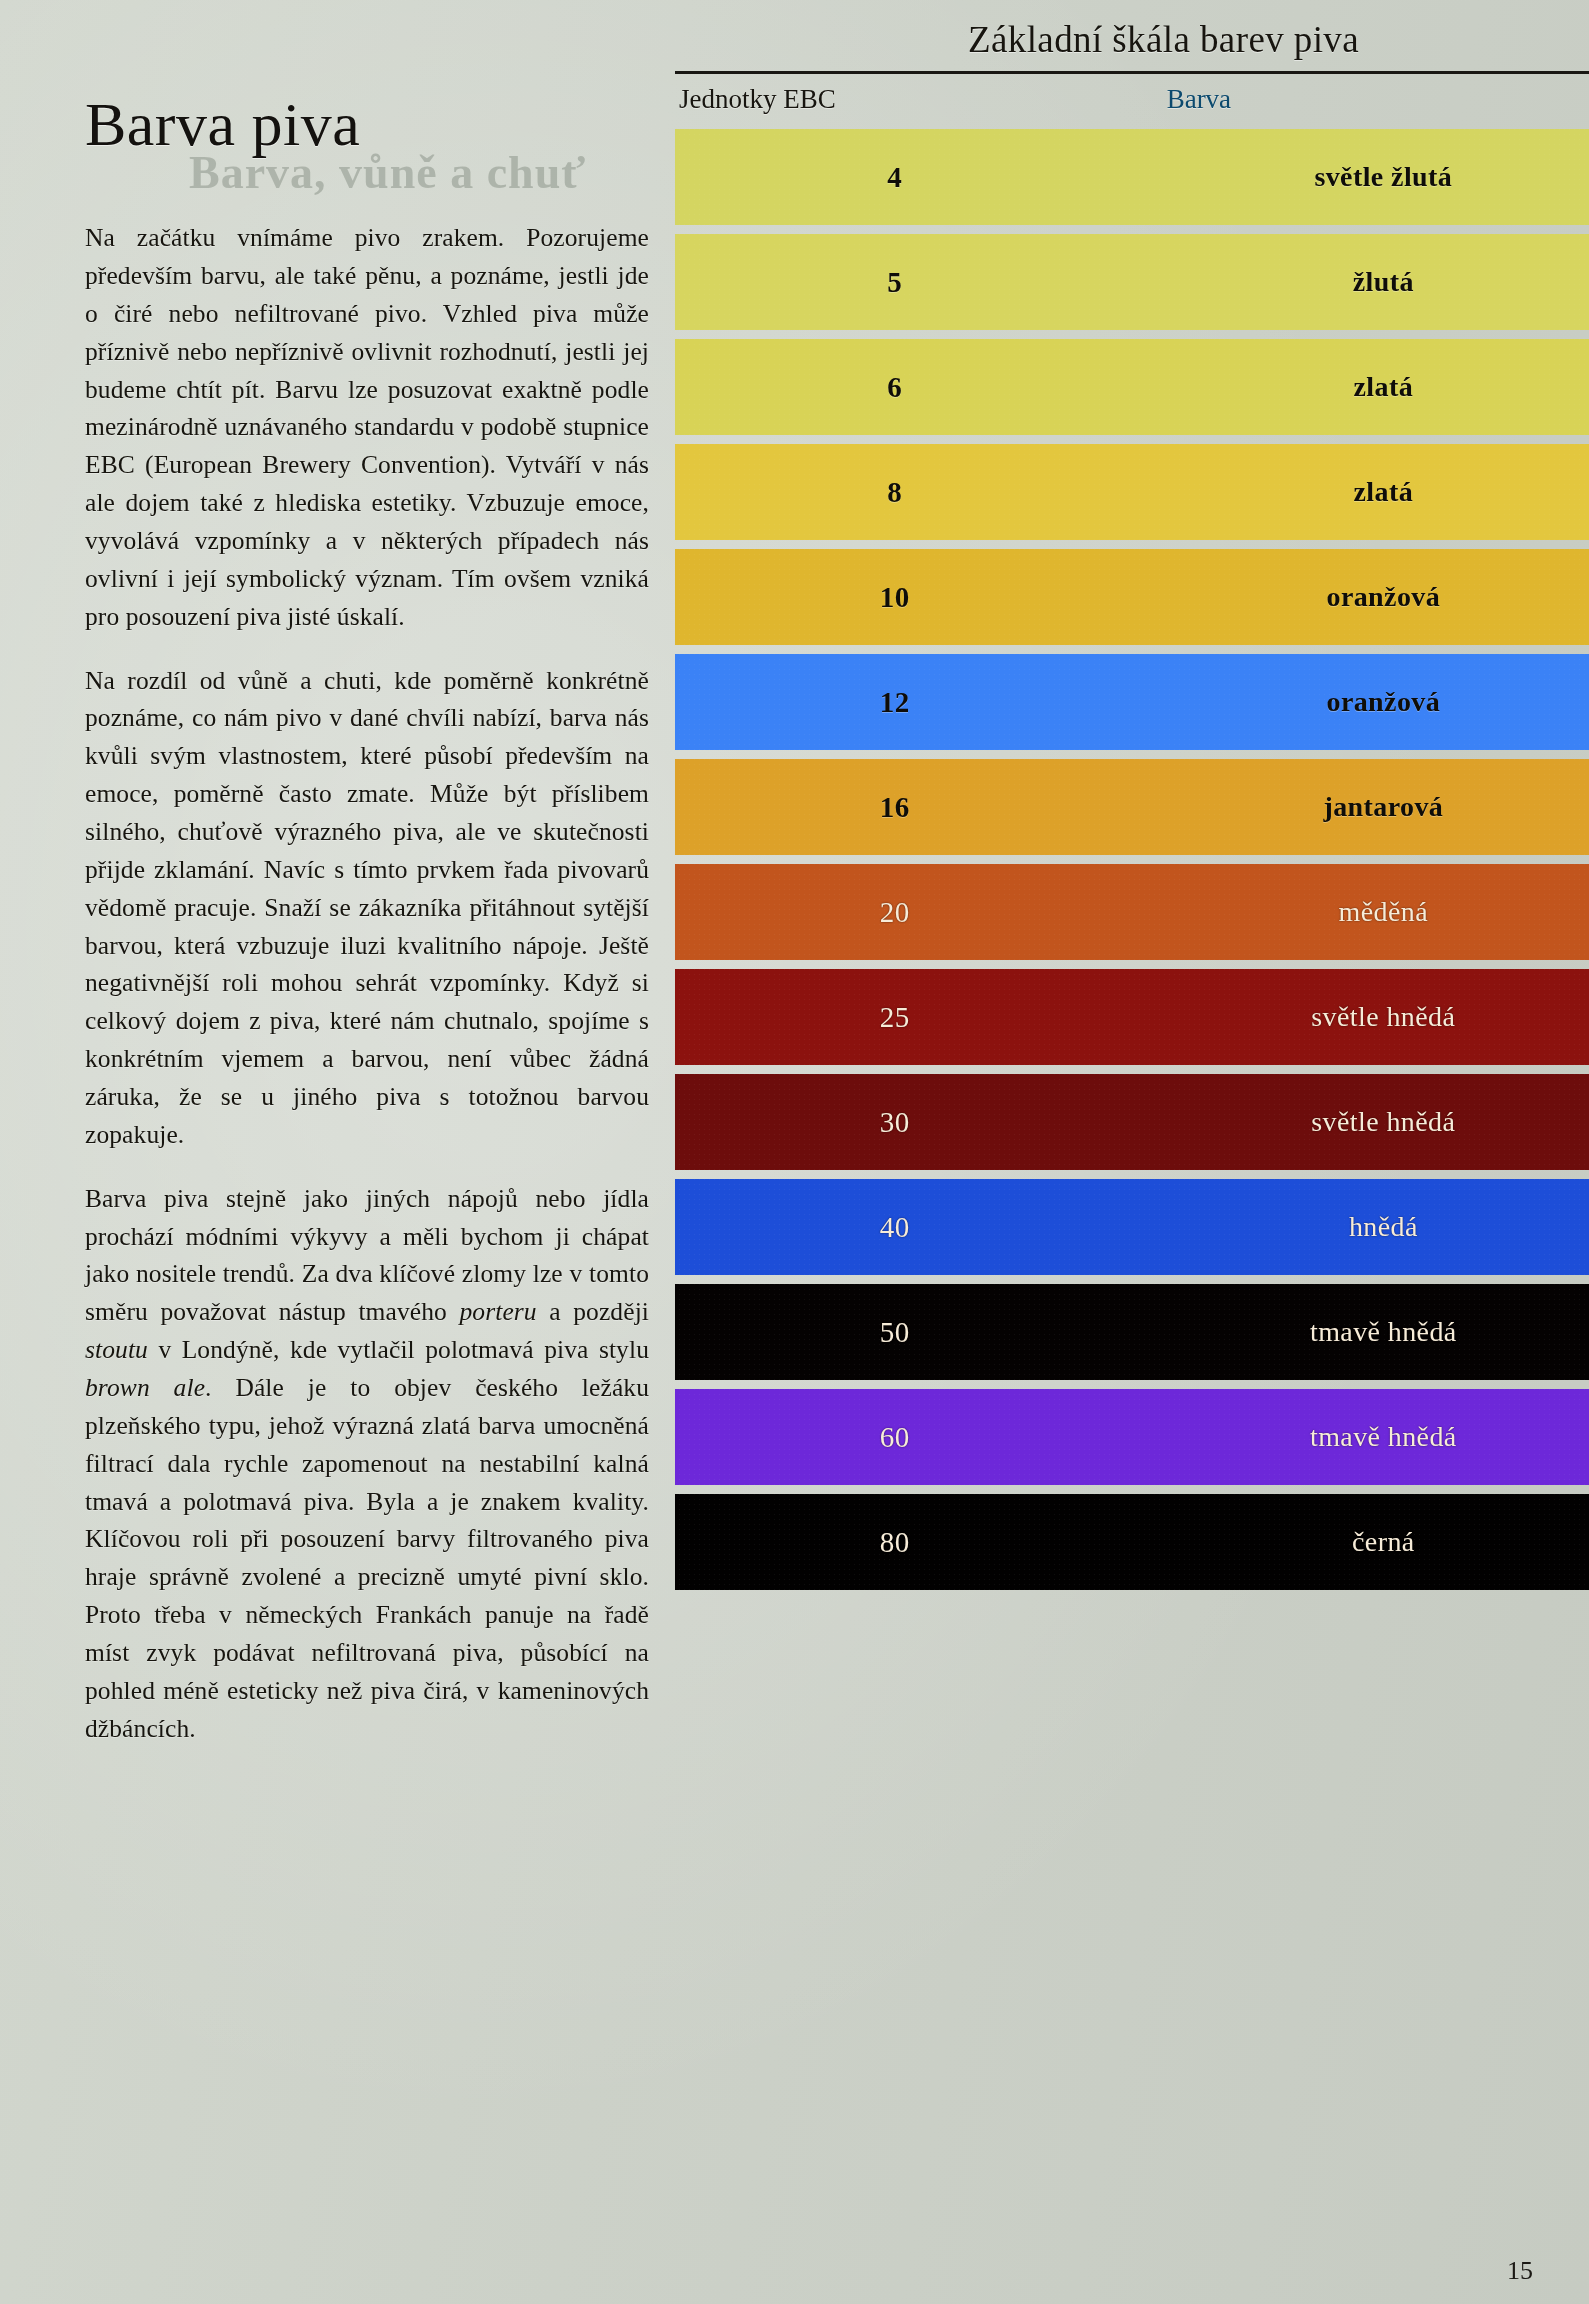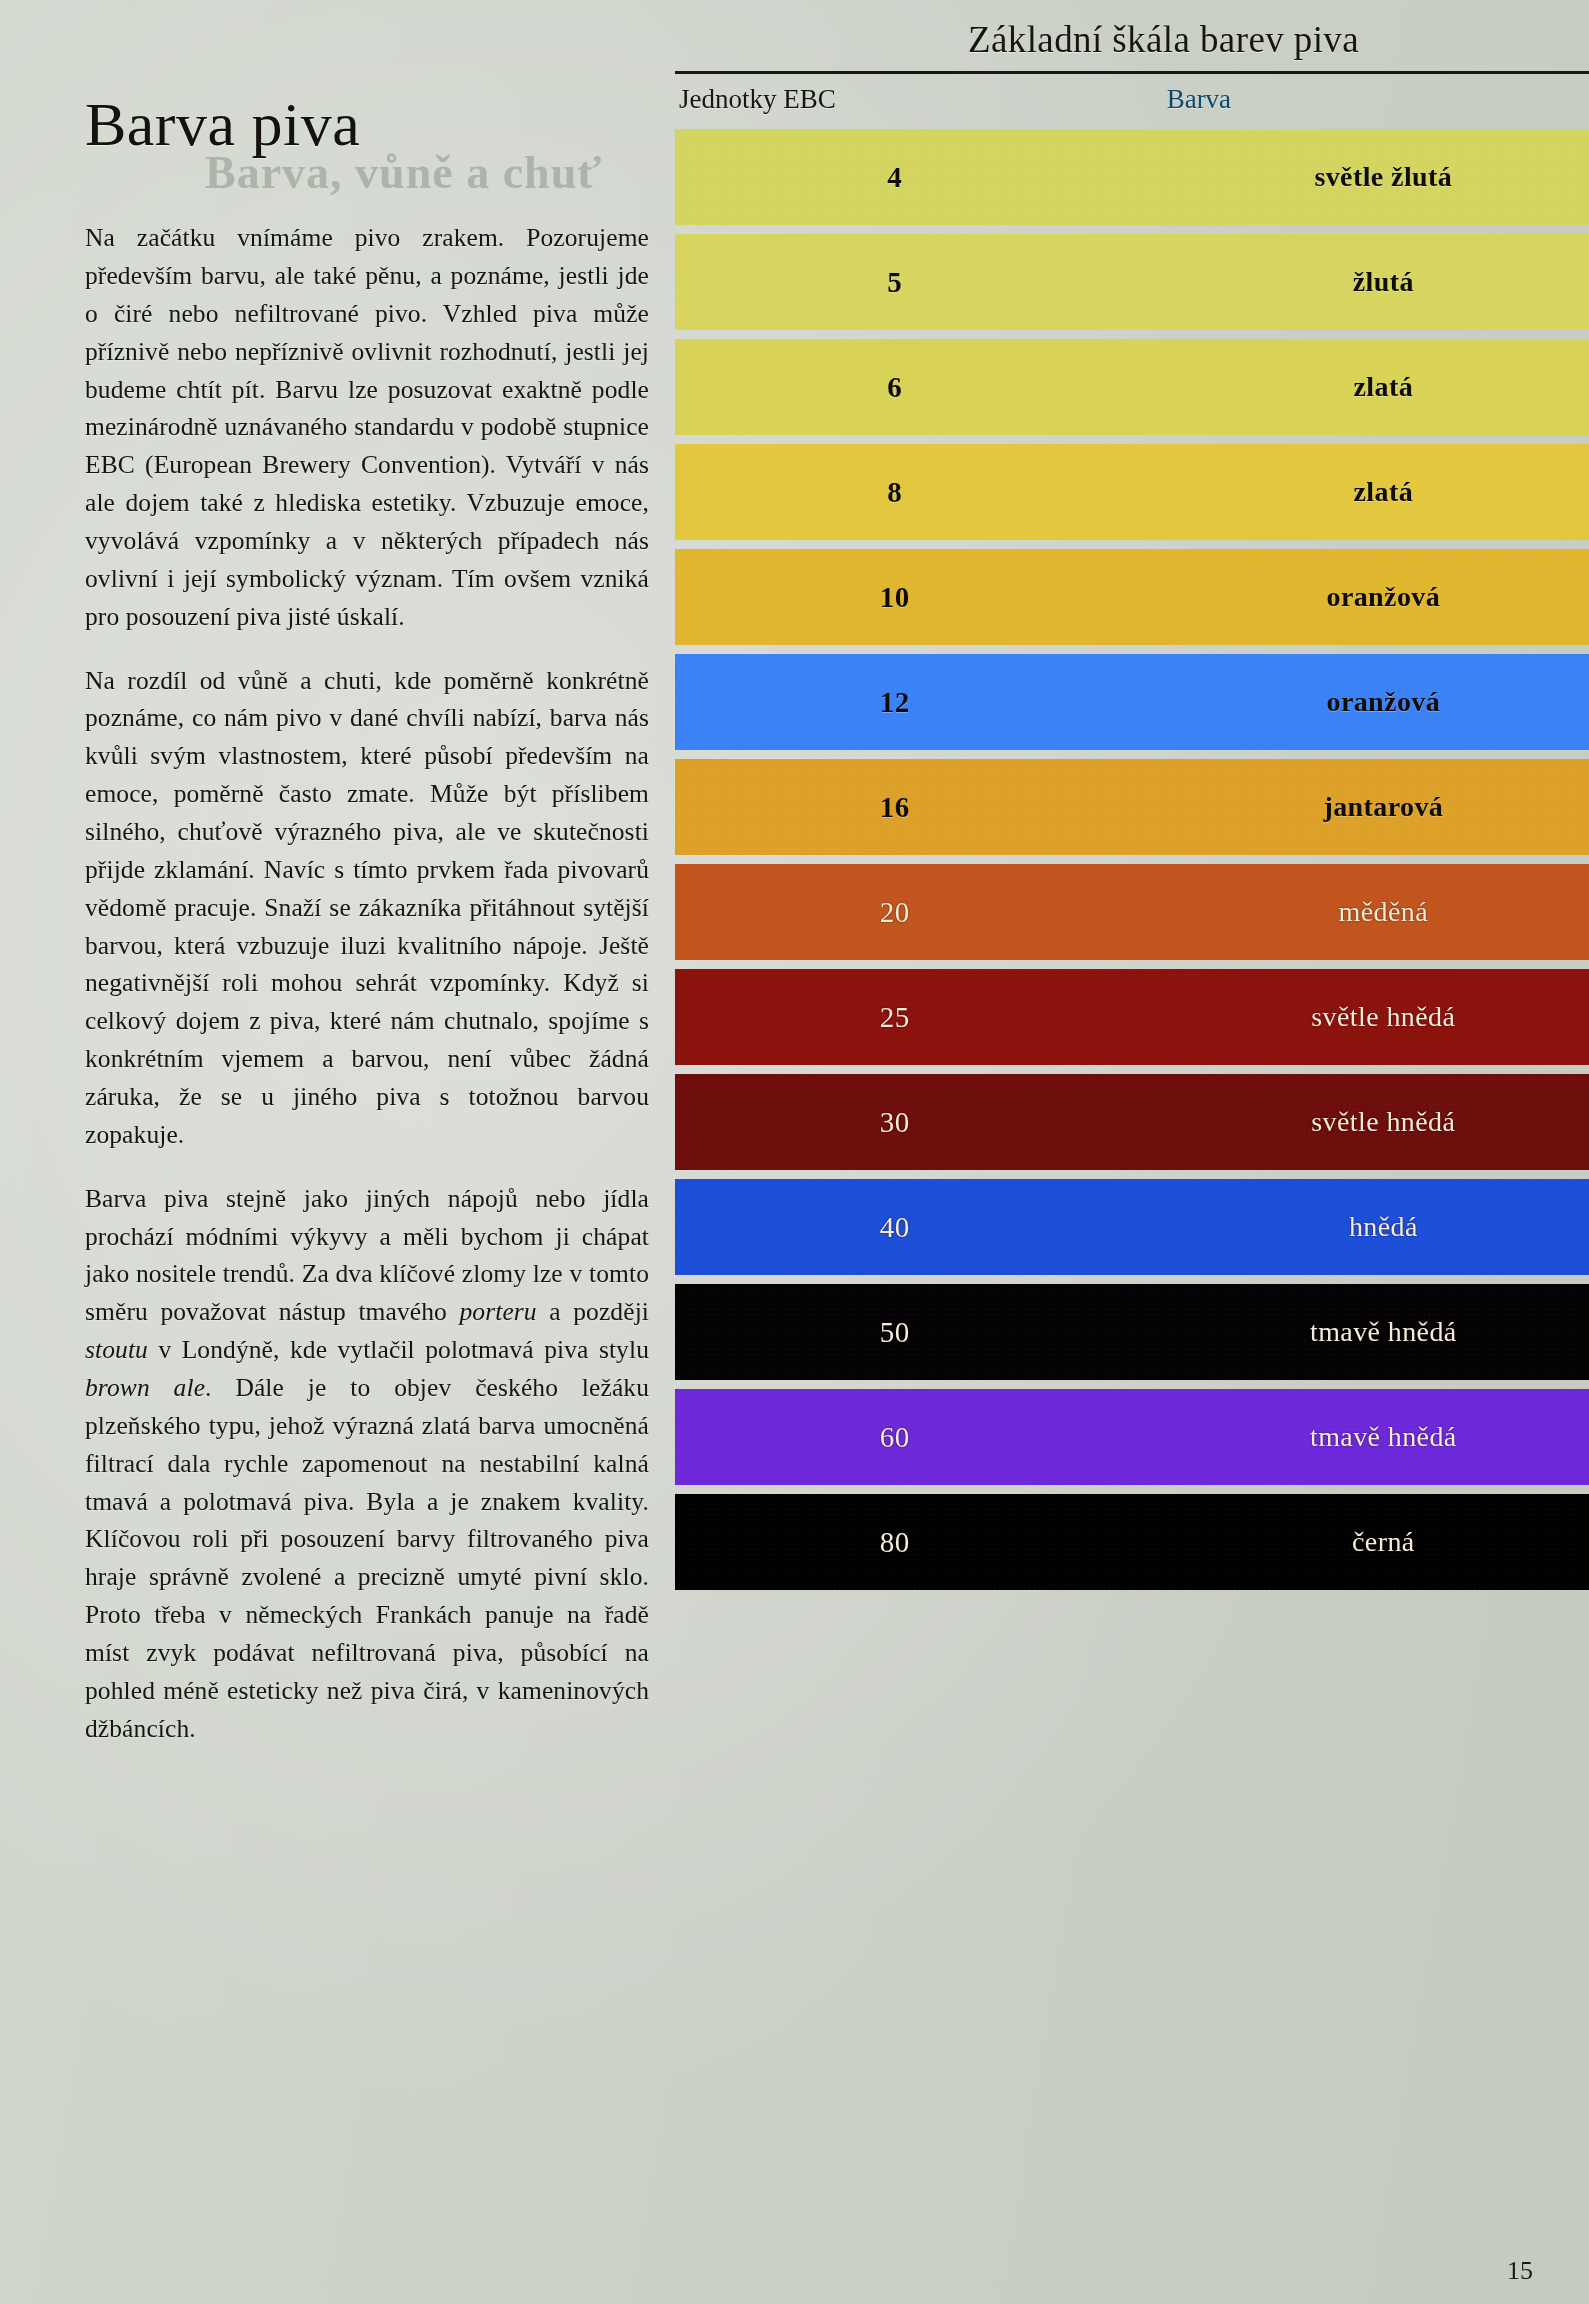--- a/index.html
+++ b/index.html
@@ -28,21 +28,21 @@
 
   
   .article {
     position: absolute;
     left: 85px;
     top: 70px;
     width: 580px;
   }
   .ghost-head {
     position: absolute;
-    left: 120px;
+    left: 104px;
     top: 75px;
     width: 560px;
     font-size: 46px;
     font-weight: bold;
     letter-spacing: 1px;
     color: rgba(120,128,116,0.42);
     line-height: 1.22;
     font-family: "Liberation Serif", serif;
     user-select: none;
   }

